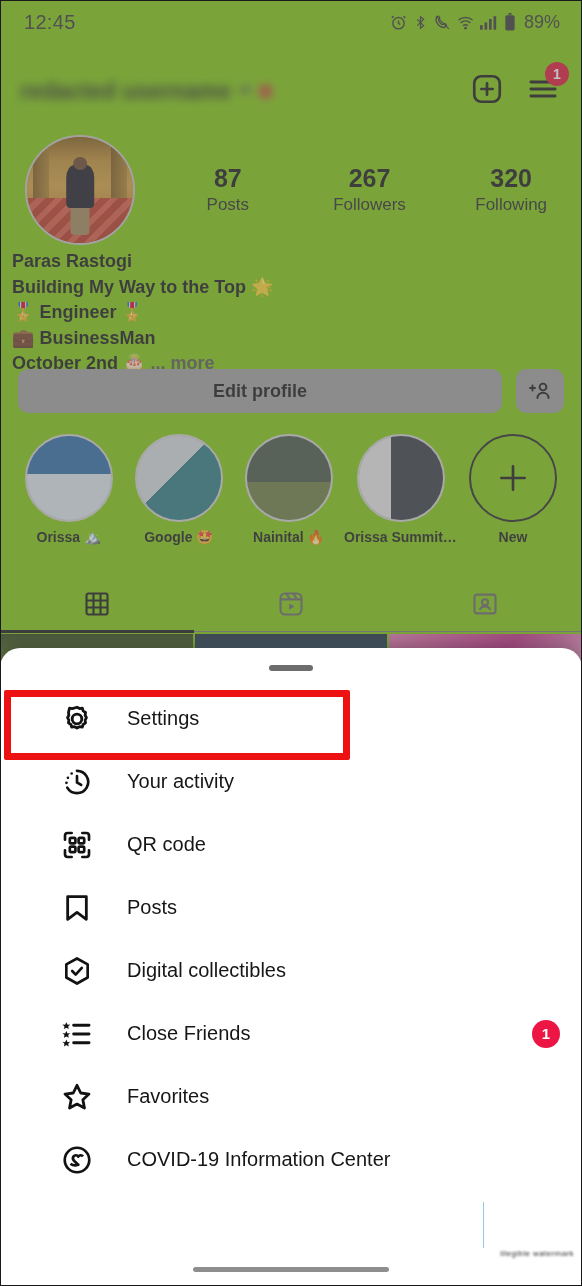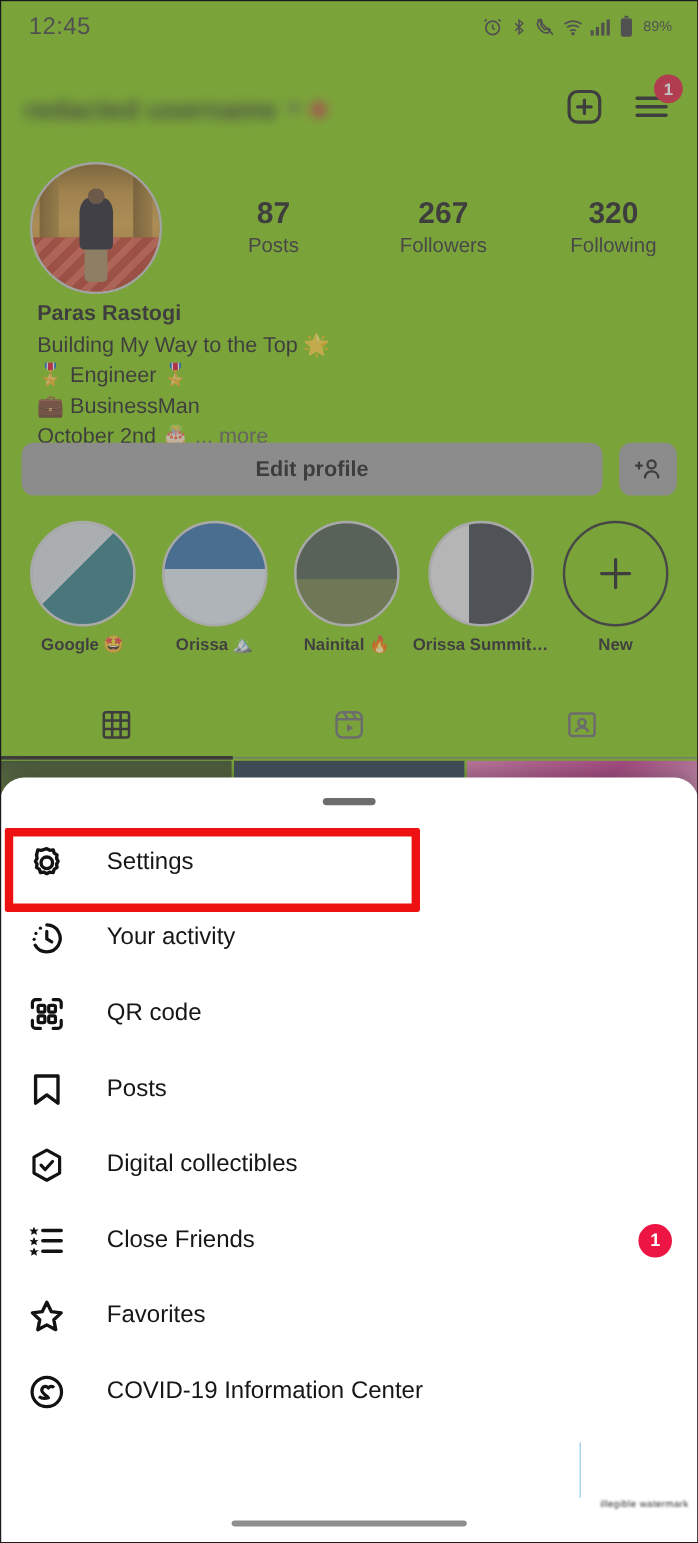--- a/index.html
+++ b/index.html
@@ -29,21 +29,21 @@
     position: absolute; left: 0; top: 0;
     width: 582px; height: 44px;
     display: flex; align-items: center;
     justify-content: space-between;
     padding: 0 22px 0 24px;
     color: #404040;
   }
   #status-time { font-size: 20px; letter-spacing: .3px; color: #3d3d3d; }
   #status-icons { display: flex; align-items: center; gap: 6px; }
   #status-icons svg { display: block; }
-  #battery-pct { font-size: 12px; margin-left: 2px; color: #3d3d3d; }
+  #battery-pct { font-size: 18px; margin-left: 2px; color: #3d3d3d; }
 
   
   #header-row {
     position: absolute; left: 0; top: 62px;
     width: 582px; height: 58px;
     display: flex; align-items: center;
     padding: 0 22px 0 20px;
   }
   #username-blur {
     flex: 1;
@@ -127,27 +127,27 @@
     background: #6d4a31;
   }
 
   #stats { flex: 1; display: flex; align-items: center; padding-left: 22px; }
   .stat { flex: 1; text-align: center; }
   .stat-num { font-size: 25px; font-weight: bold; color: #1c1c1c; line-height: 1.15; }
   .stat-label { font-size: 17px; color: #2e2e2e; margin-top: 3px; }
 
   
   #bio {
-    position: absolute; left: 31px; top: 249px;
+    position: absolute; left: 12px; top: 249px;
     width: 460px;
     color: #1d1d1d;
     line-height: 1.42;
   }
   #bio .bio-name { font-size: 18px; font-weight: bold; }
-  #bio .bio-line { font-size: 18px; }
+  #bio .bio-line { font-size: 18px; font-weight: bold; }
   #bio .bio-more { color: #5d5d5d; }
 
   
   #actions-row {
     position: absolute; left: 18px; top: 369px;
     width: 546px; height: 44px;
     display: flex; align-items: center; gap: 14px;
   }
   #edit-profile-btn {
     flex: 1; height: 44px; border-radius: 10px;
@@ -232,21 +232,21 @@
     background: #ffffff;
     border-radius: 20px 20px 0 0;
     box-shadow: 0 -3px 14px rgba(0,0,0,.22);
     overflow: hidden;
   }
   #sheet-handle {
     width: 44px; height: 6px; border-radius: 3px;
     background: #6d6d6d;
     margin: 17px auto 0;
   }
-  #menu-list { margin-top: 16px; }
+  #menu-list { margin-top: 16px; margin-left: 38px; }
   .menu-item {
     height: 63px;
     display: flex; align-items: center;
     padding: 0 22px 0 21px;
     position: relative;
   }
   .menu-icon {
     width: 36px; height: 36px;
     display: flex; align-items: center; justify-content: center;
     flex: 0 0 36px;
@@ -419,29 +419,29 @@
           <path d="M3 9h5M5.5 6.5v5"></path>
             <circle cx="16" cy="8" r="3.4"></circle>
             <path d="M10.5 19c0-3.2 2.5-5.2 5.5-5.2s5.5 2 5.5 5.2"></path>
         </svg>
       </div>
     </div>
 
     <div id="highlights">
       <div class="highlight">
         <div class="hl-ring">
+            <div class="hl-img-orissa"></div>
+          </div>
+        <div class="hl-label">Orissa 🏔️</div>
+      </div>
+      <div class="highlight">
+        <div class="hl-ring">
             <div class="hl-img-google"></div>
           </div>
         <div class="hl-label">Google 🤩</div>
-      </div>
-      <div class="highlight">
-        <div class="hl-ring">
-            <div class="hl-img-orissa"></div>
-          </div>
-        <div class="hl-label">Orissa 🏔️</div>
       </div>
       <div class="highlight">
         <div class="hl-ring">
             <div class="hl-img-nainital"></div>
           </div>
         <div class="hl-label">Nainital 🔥</div>
       </div>
       <div class="highlight">
         <div class="hl-ring">
             <div class="hl-img-summit"></div>

